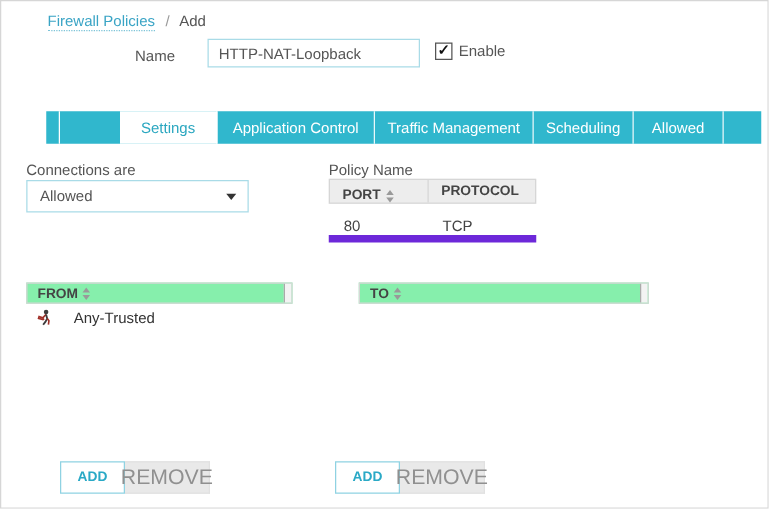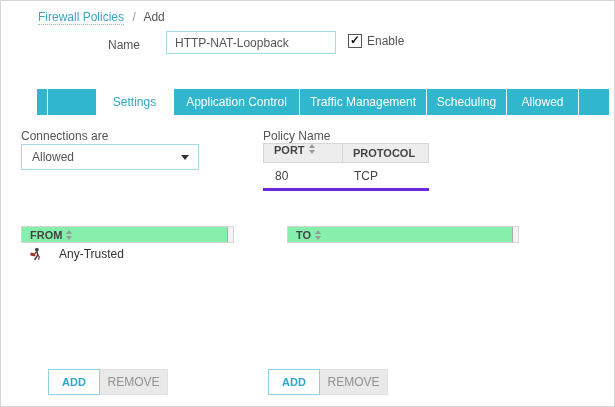--- a/index.html
+++ b/index.html
@@ -37,24 +37,24 @@
             box-sizing:border-box;display:flex;align-items:center;padding:0 10px;cursor:pointer;color:#555;}
   .caret{position:absolute;right:9px;top:10px;width:0;height:0;border-left:4px solid transparent;
          border-right:4px solid transparent;border-top:5px solid #333;}
 
   
   .policy-label{position:absolute;left:262px;top:128px;color:#555;}
   .policy-value{position:absolute;left:322px;top:128px;color:#444;margin-top:14px;}
   .ptable{position:absolute;left:262px;top:142px;width:166px;}
   .thead{display:flex;height:20px;background:#ededed;border:1px solid #d6d6d6;box-sizing:border-box;
          font-weight:bold;font-size:11px;color:#444;align-items:center;}
-  .col-port{width:79px;height:100%;display:flex;align-items:flex-start;padding-left:10px;box-sizing:border-box;
+  .col-port{width:79px;height:100%;display:flex;align-items:flex-end;padding-left:10px;box-sizing:border-box;
             border-right:1px solid #d6d6d6;}
   .col-proto{padding-left:10px;}
-  .trow{display:flex;height:25px;align-items:center;border-bottom:3px solid #6d28d9;color:#444;}
+  .trow{display:flex;height:25px;align-items:flex-end;border-bottom:6px solid #6d28d9;color:#444;}
   .trow .c1{width:79px;padding-left:12px;box-sizing:border-box;}
   .trow .c2{padding-left:12px;}
 
   
   .list-header{position:absolute;height:17px;background:#86efac;border:1px solid #d6d6d6;box-sizing:border-box;
                display:flex;align-items:center;padding-left:8px;font-weight:bold;font-size:11px;color:#444;}
   #from-header{left:20px;top:225px;width:213px;}
   #to-header{left:262px;top:225px;width:232px;margin-left:24px;}
   .scroll-tick{position:absolute;right:0;top:0;width:5px;height:100%;border-left:1px solid #aaa;background:#f3f3f3;}
 
@@ -69,21 +69,21 @@
   .sort .up{border-bottom:4px solid #999;}
   .sort .dn{border-top:4px solid #999;}
 
   
   .btn-group{position:absolute;top:368px;display:flex;}
   #from-buttons{left:47px;}
   #to-buttons{left:267px;}
   .btn-add{width:52px;height:26px;background:#fff;border:1px solid #8fd2e2;color:#2aa9c6;font-weight:bold;
            font-size:11px;display:flex;align-items:center;justify-content:center;cursor:pointer;box-sizing:border-box;}
   .btn-remove{width:68px;height:26px;background:#e9e9e9;border:1px solid #e1e1e1;border-left:none;color:#909090;
-              font-size:12px;display:flex;align-items:center;justify-content:center;cursor:pointer;box-sizing:border-box;}
+              font-size:17px;display:flex;align-items:center;justify-content:center;cursor:pointer;box-sizing:border-box;}
 </style>
 </head>
 <body>
 
 <div class="page">
 
   <div class="breadcrumb">
     <a class="crumb-link">Firewall Policies</a>
     <span class="crumb-sep">/</span>
     <span class="crumb-current">Add</span>

